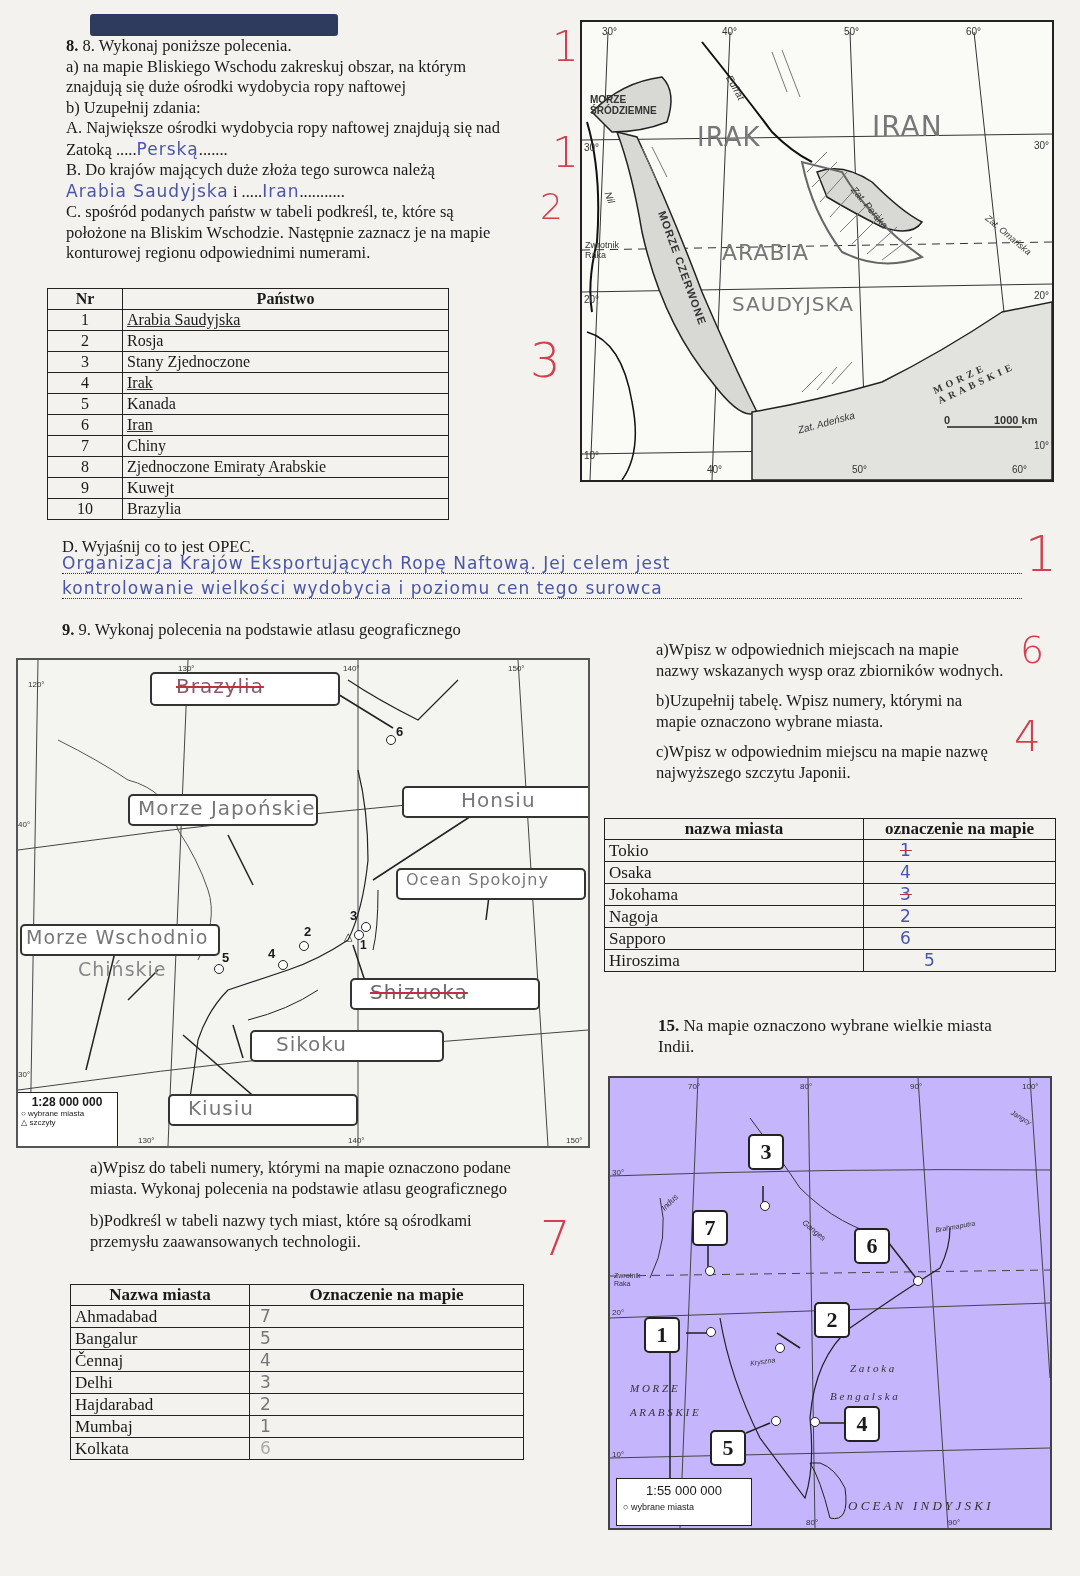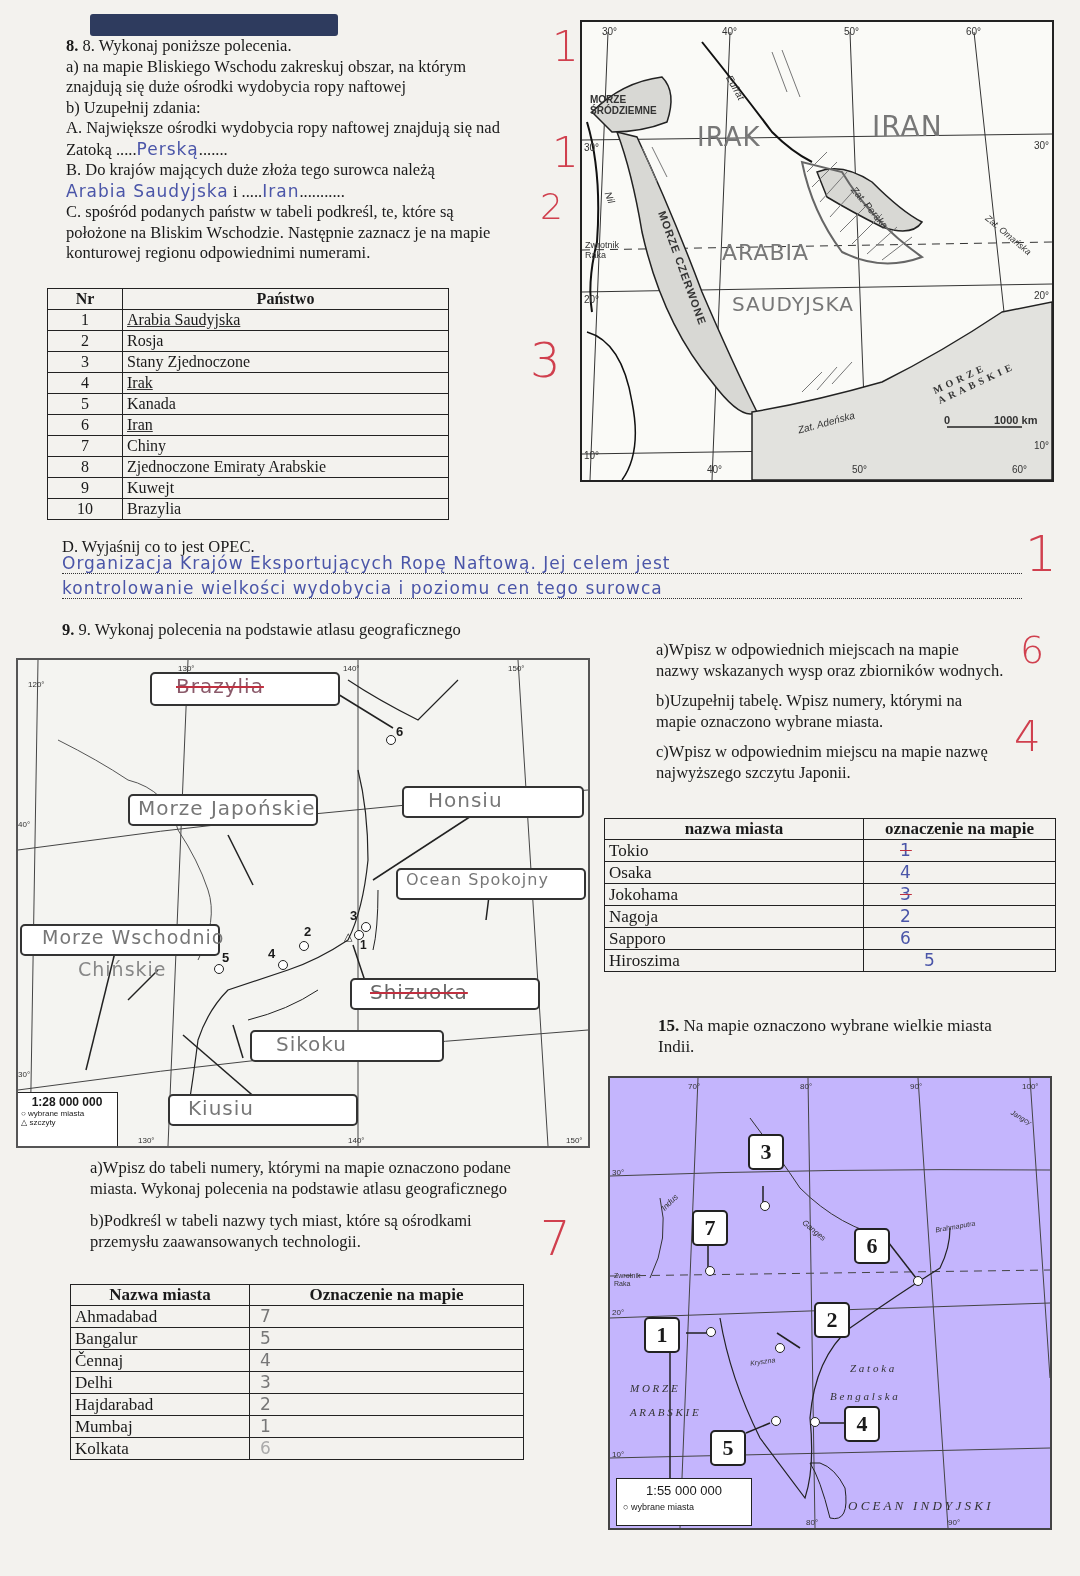--- a/index.html
+++ b/index.html
@@ -202,23 +202,23 @@
   <span class="abs deg" style="left:325px;top:4px;font-size:8px;">140°</span>
   <span class="abs deg" style="left:490px;top:4px;font-size:8px;">150°</span>
   <span class="abs deg" style="left:120px;top:476px;font-size:8px;">130°</span>
   <span class="abs deg" style="left:330px;top:476px;font-size:8px;">140°</span>
   <span class="abs deg" style="left:548px;top:476px;font-size:8px;">150°</span>
   <span class="abs deg" style="left:0px;top:160px;font-size:8px;">40°</span>
   <span class="abs deg" style="left:0px;top:410px;font-size:8px;">30°</span>
 
   <div class="abs box" style="left:132px;top:12px;width:186px;height:30px;"><span class="hw-gray strike" style="font-size:20px;margin-left:24px;color:#8a5a6a;">Brazylia</span></div>
   <div class="abs box" style="left:110px;top:134px;width:186px;height:28px;"><span class="hw-gray" style="font-size:20px;margin-left:8px;white-space:nowrap;">Morze Japońskie</span></div>
-  <div class="abs box" style="left:384px;top:126px;width:178px;height:28px;"><span class="hw-gray" style="font-size:20px;margin-left:24px;">Honsiu</span></div>
+  <div class="abs box" style="left:384px;top:126px;width:178px;height:28px;padding-left:33px;"><span class="hw-gray" style="font-size:20px;margin-left:24px;">Honsiu</span></div>
   <div class="abs box" style="left:378px;top:208px;width:186px;height:28px;"><span class="hw-gray" style="font-size:16px;margin-left:8px;white-space:nowrap;">Ocean Spokojny</span></div>
-  <div class="abs box" style="left:2px;top:264px;width:196px;height:28px;"><span class="hw-gray" style="font-size:19px;margin-left:20px;white-space:nowrap;">Morze Wschodnio</span></div>
+  <div class="abs box" style="left:2px;top:264px;width:196px;height:28px;"><span class="hw-gray" style="font-size:19px;margin-left:4px;white-space:nowrap;">Morze Wschodnio</span></div>
   <span class="abs hw-gray" style="left:60px;top:298px;font-size:19px;color:#888;">Chińskie</span>
   <div class="abs box" style="left:332px;top:318px;width:186px;height:28px;"><span class="hw-gray strike" style="font-size:20px;margin-left:18px;color:#666;">Shizuoka</span></div>
   <div class="abs box" style="left:232px;top:370px;width:190px;height:28px;"><span class="hw-gray" style="font-size:20px;margin-left:24px;">Sikoku</span></div>
   <div class="abs box" style="left:150px;top:434px;width:186px;height:28px;"><span class="hw-gray" style="font-size:20px;margin-left:18px;">Kiusiu</span></div>
 
   <div class="abs city" style="left:368px;top:75px;"></div>
   <span class="abs" style="left:378px;top:64px;font-family:'Liberation Sans',sans-serif;font-weight:bold;font-size:13px;">6</span>
   <div class="abs city" style="left:336px;top:270px;"></div>
   <span class="abs" style="left:342px;top:278px;font-family:'Liberation Sans',sans-serif;font-weight:bold;font-size:12px;">1</span>
   <div class="abs city" style="left:281px;top:281px;"></div>

